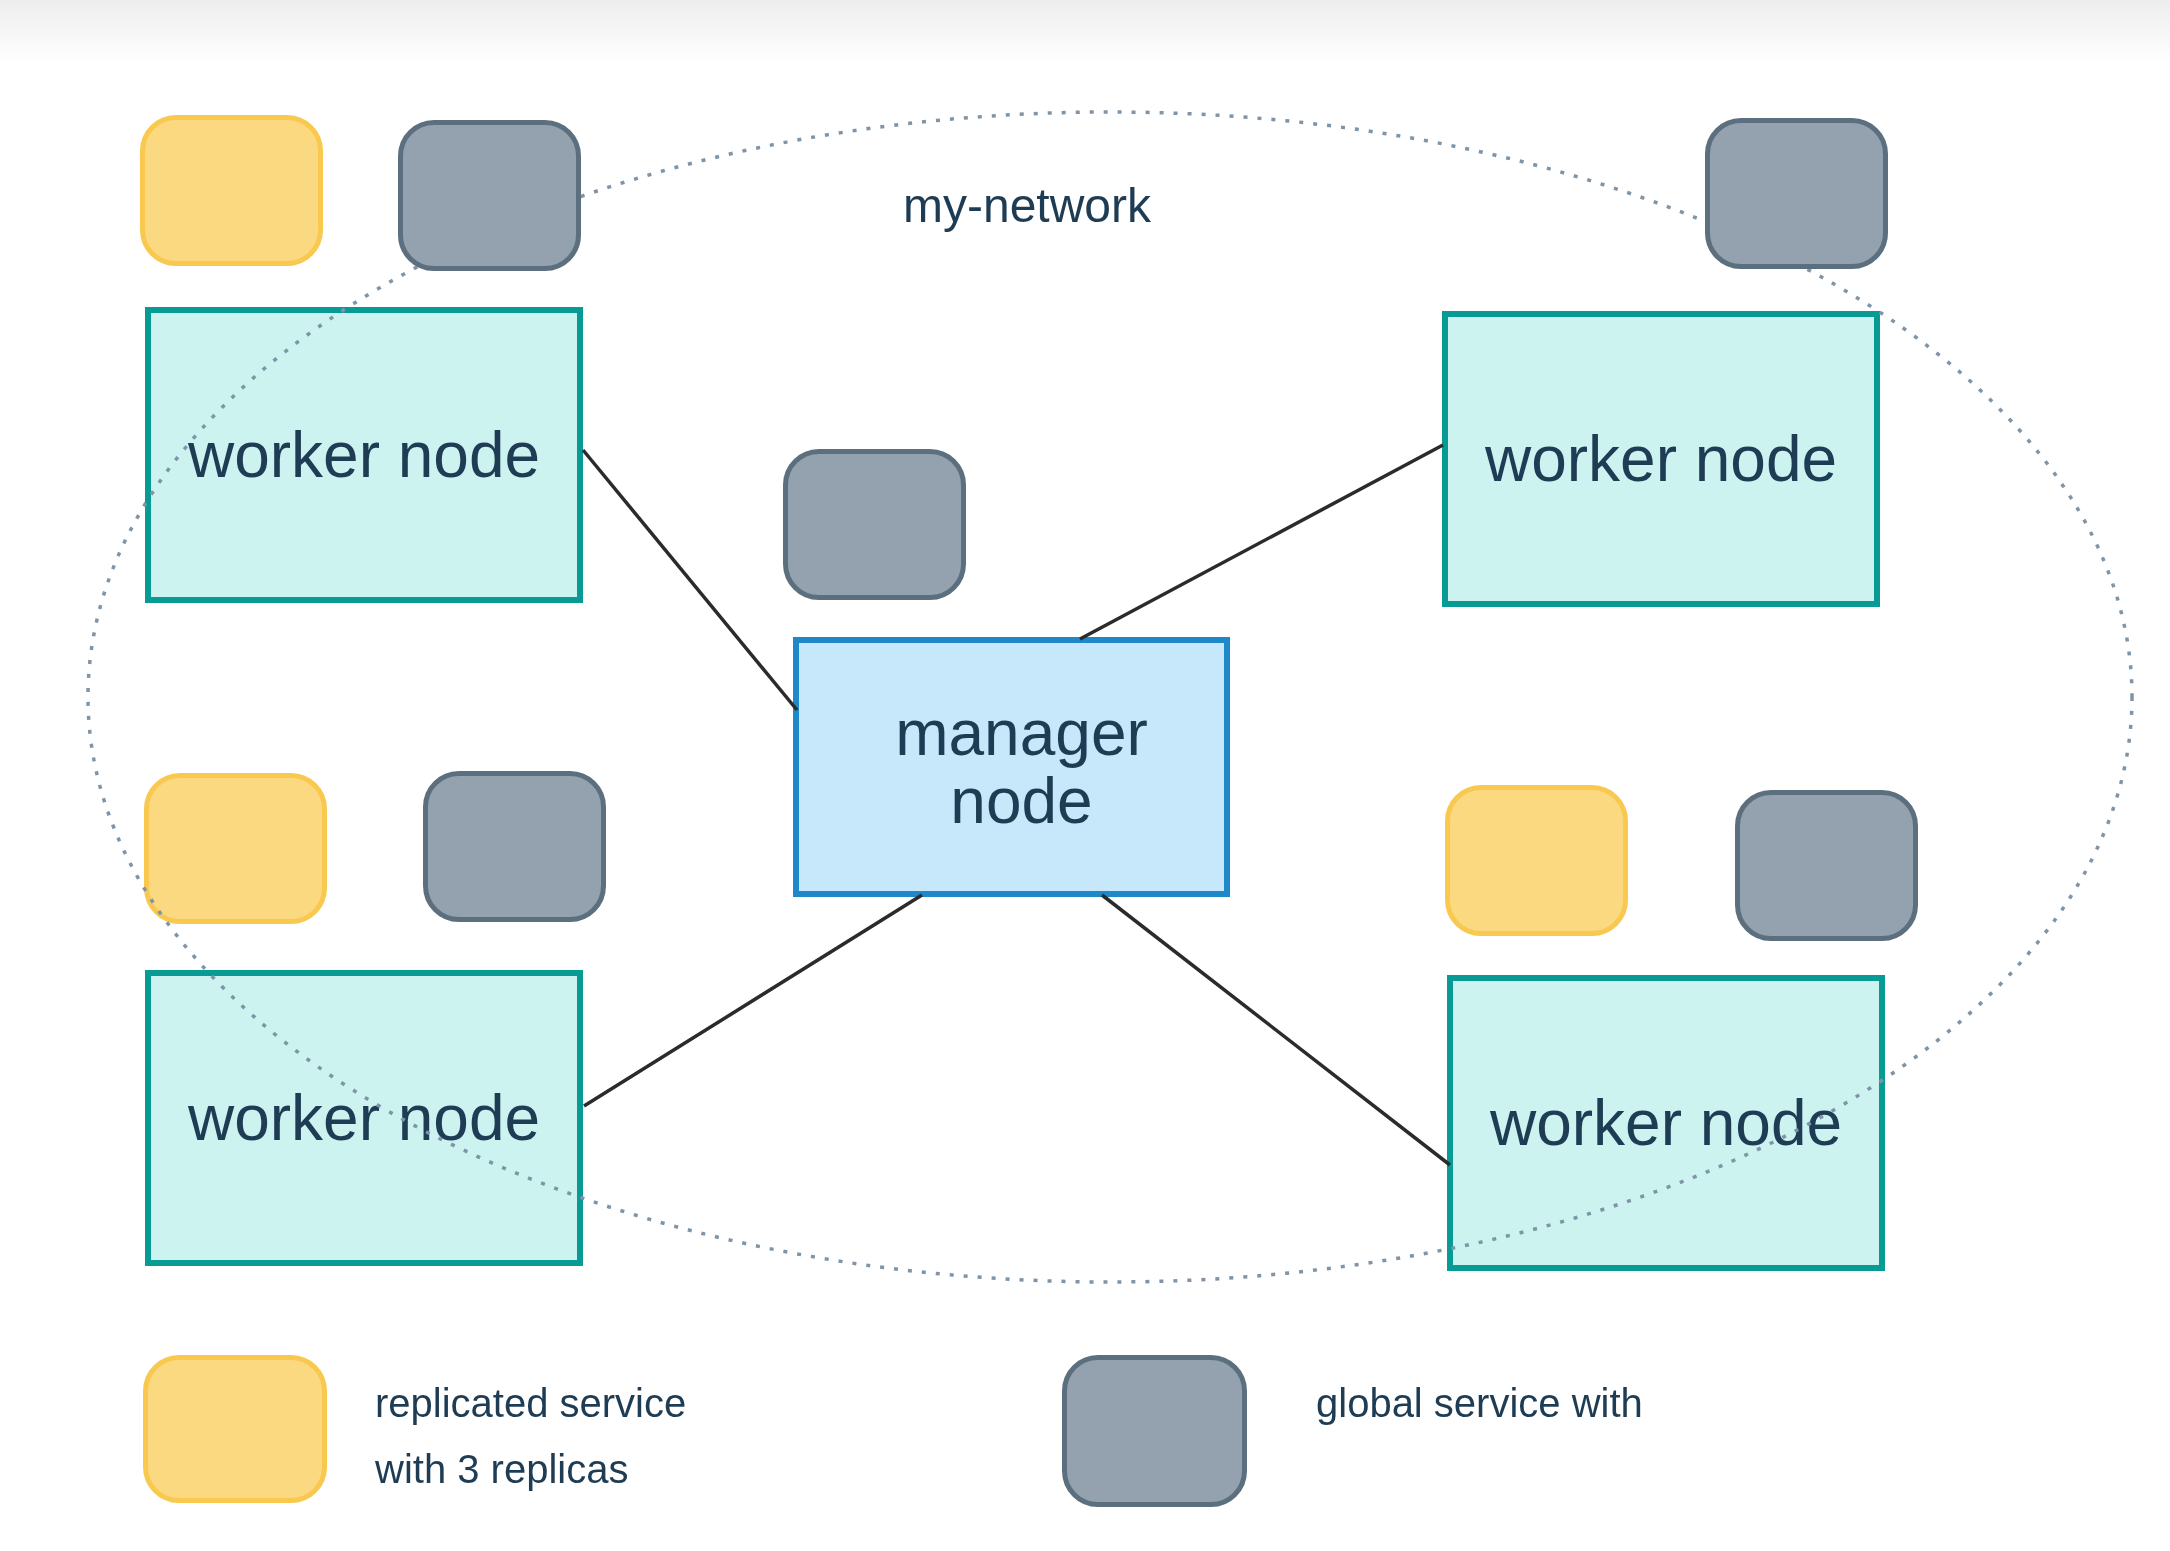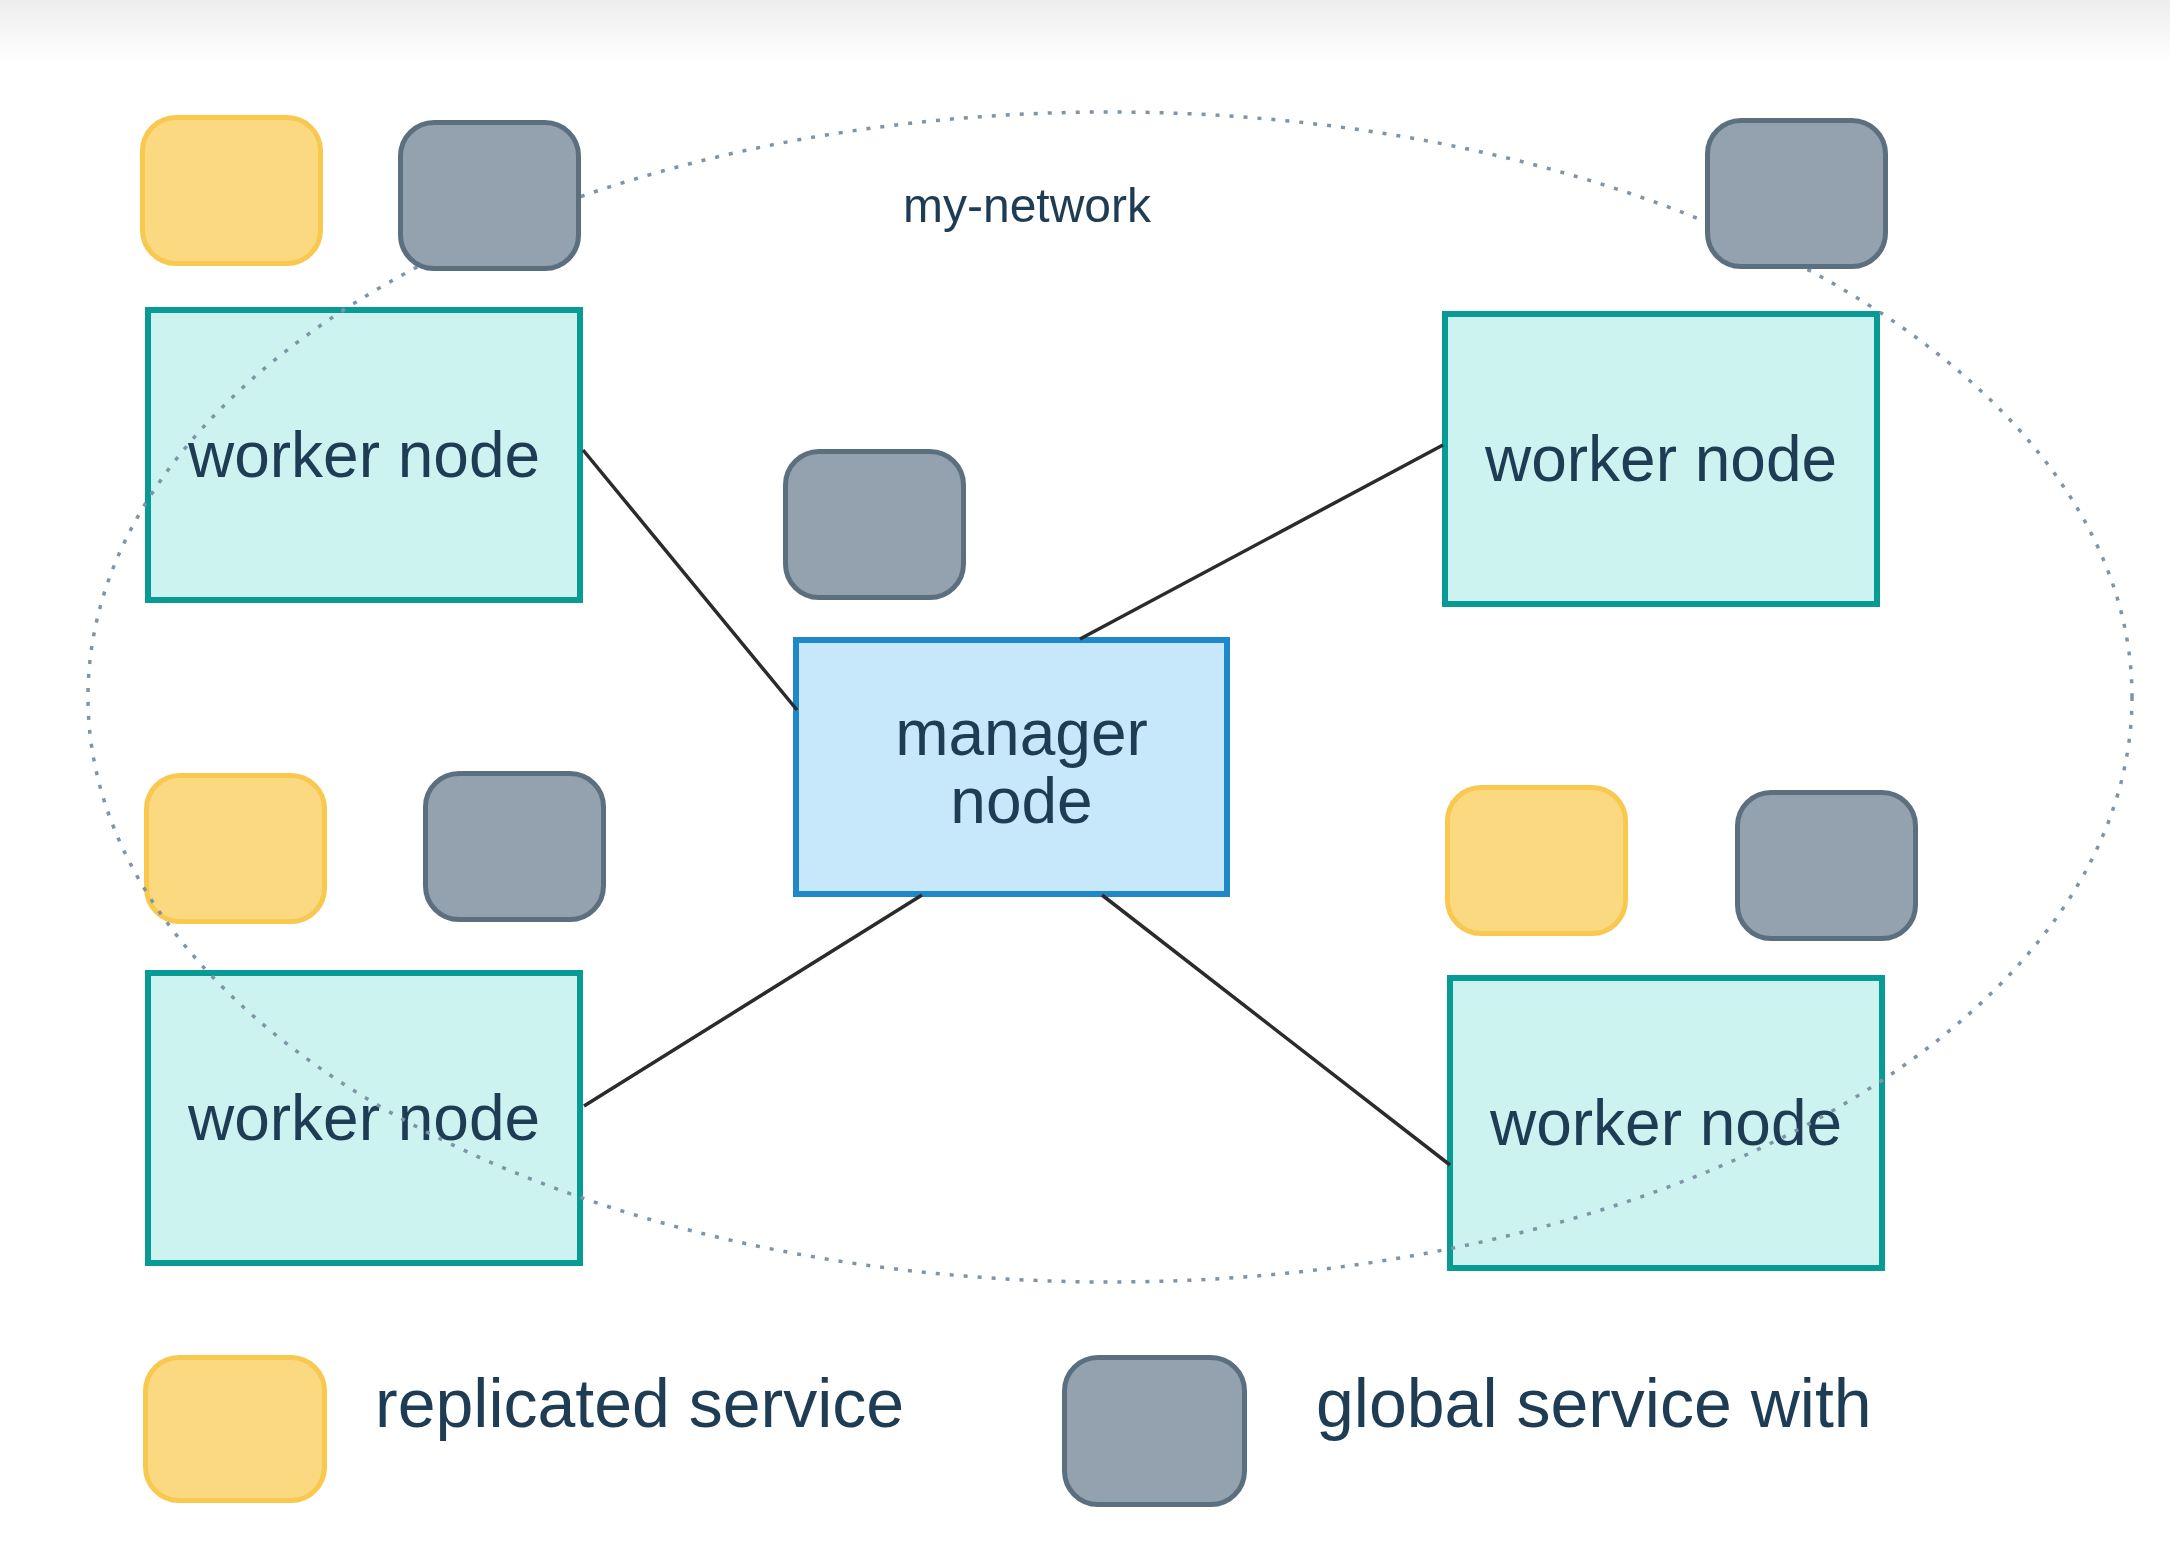--- a/index.html
+++ b/index.html
@@ -70,21 +70,21 @@
   .conn{stroke:var(--connection-line,#2B2B2B);stroke-width:3.5}
   
   .netlabel{
     position:absolute;left:903px;top:172px;
     font-size:48px;line-height:68px;white-space:nowrap;
   }
   
   #legend-swatch-rep {left:143px;top:1355px;width:184px;height:148px}
   #legend-swatch-glob{left:1062px;top:1355px;width:185px;height:152px}
   .legend-text{
-    position:absolute;font-size:68px;line-height:66px;white-space:nowrap;
+    position:absolute;font-size:40px;line-height:66px;white-space:nowrap;
   }
   .legend-text span{display:block}
   #legend-text-rep {left:375px;top:1370px}
   #legend-text-glob{left:1316px;top:1370px}
 </style>
 </head>
 <body>
 
 <div class="canvas">
 
@@ -123,19 +123,20 @@
   <div class="sq gray" id="sq-g-c"></div>
   <div class="sq gray" id="sq-g-tr"></div>
   <div class="sq gray" id="sq-g-bl"></div>
   <div class="sq gray" id="sq-g-br"></div>
 
   <div class="netlabel">my-network</div>
 
   <div class="sq yellow" id="legend-swatch-rep"></div>
   <div class="legend-text" id="legend-text-rep">
     <span>replicated service</span>
+    <span>with 3 replicas</span>
   </div>
   <div class="sq gray" id="legend-swatch-glob"></div>
   <div class="legend-text" id="legend-text-glob">
     <span>global service with</span>
   </div>
 
 </div>
 
 </body></html>

